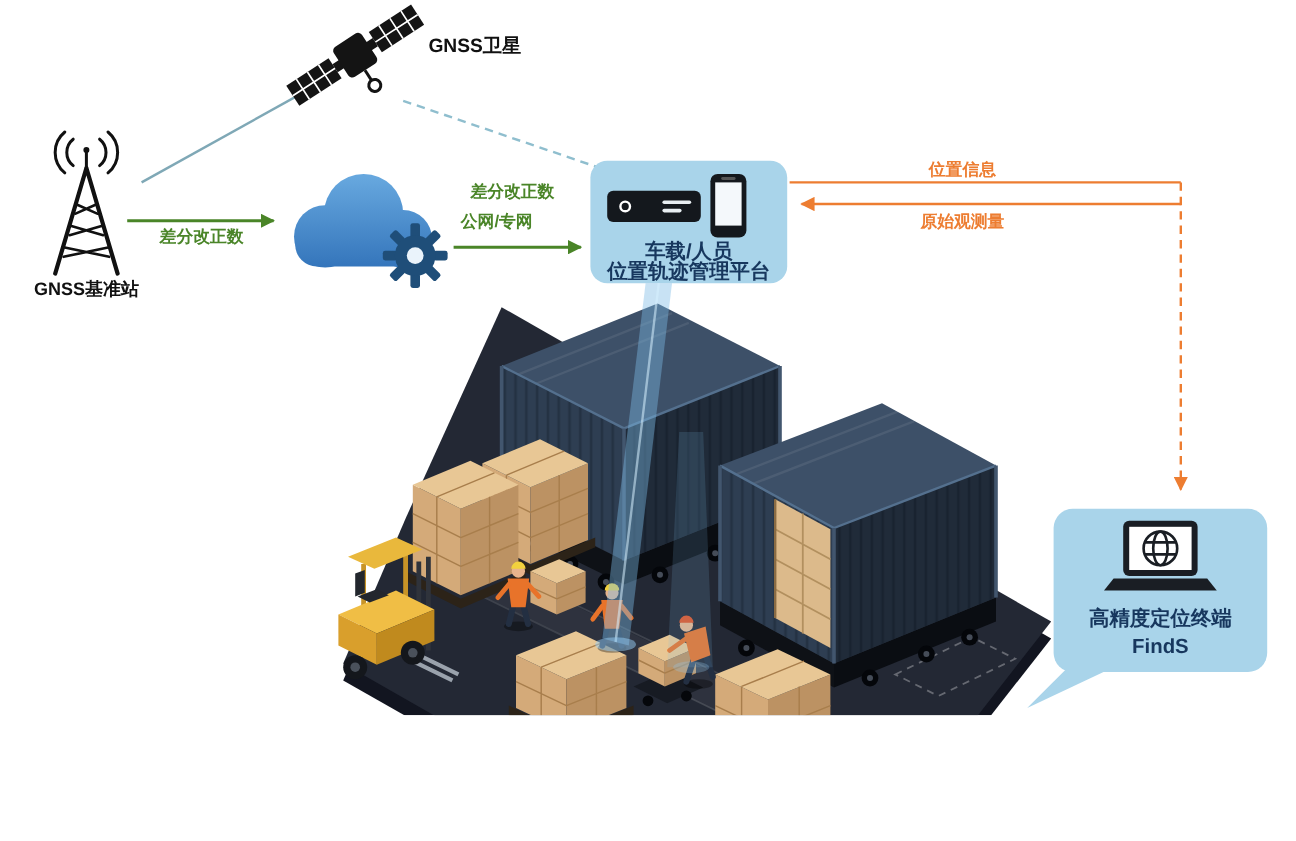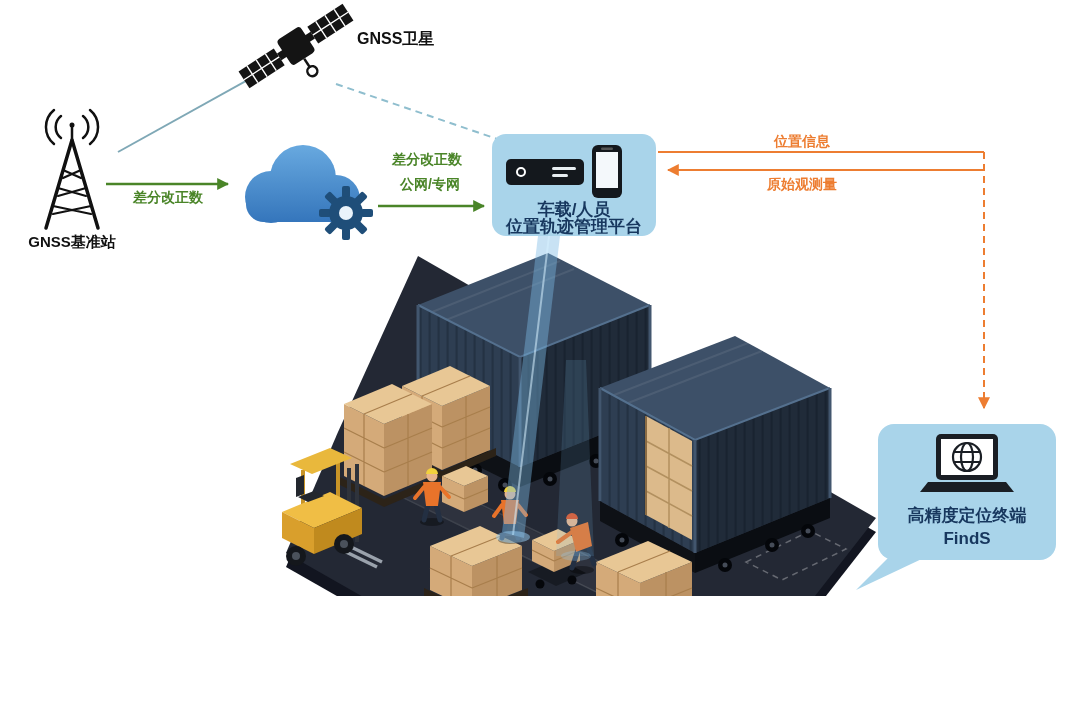--- a/index.html
+++ b/index.html
@@ -281,21 +281,21 @@
       </g>
       <polygon points="928,482 1006,482 1014,492 920,492" fill="#1A1E24"></polygon>
     </g>
   </g>
 </svg>
 
 <div class="lbl black big" style="left:357px;top:30px;">GNSS卫星</div>
 <div class="lbl black center" style="left:6px;top:233px;width:132px;">GNSS基准站</div>
 <div class="lbl green center" style="left:106px;top:189px;width:124px;">差分改正数</div>
 <div class="lbl green" style="left:392px;top:151px;">差分改正数</div>
-<div class="lbl green" style="left:400px;top:176px;">公网/专网</div>
+<div class="lbl green" style="left:384px;top:176px;">公网/专网</div>
 <div class="lbl navy center" style="left:494px;top:200px;width:160px;">车载/人员</div>
 <div class="lbl navy center" style="left:494px;top:217px;width:160px;">位置轨迹管理平台</div>
 <div class="lbl orange center" style="left:742px;top:133px;width:120px;">位置信息</div>
 <div class="lbl orange center" style="left:742px;top:176px;width:120px;">原始观测量</div>
 <div class="lbl navy center" style="left:880px;top:506px;width:174px;">高精度定位终端</div>
 <div class="lbl navy center" style="left:880px;top:529px;width:174px;">FindS</div>
 
 </div>
 
 </body></html>

